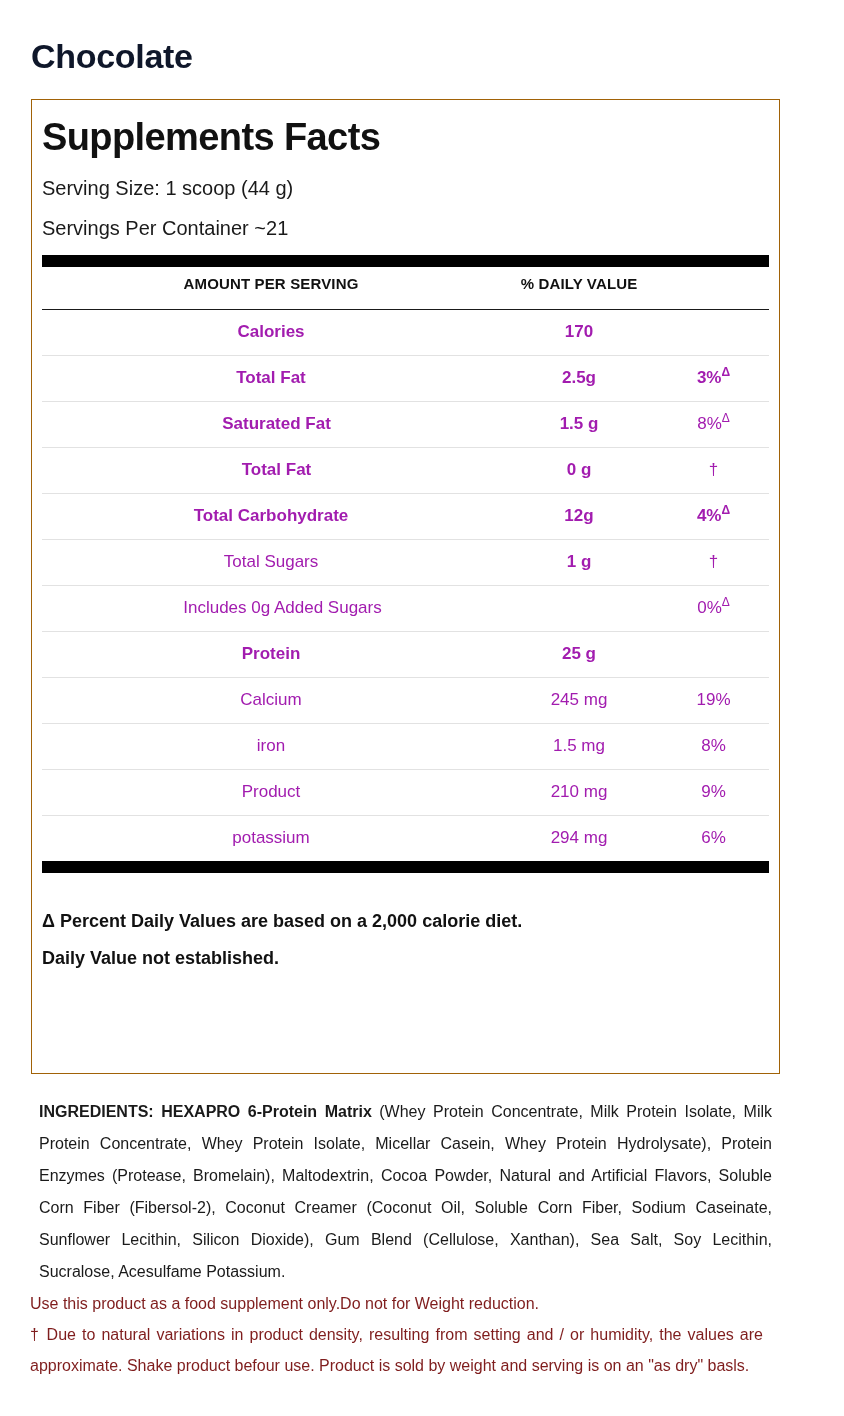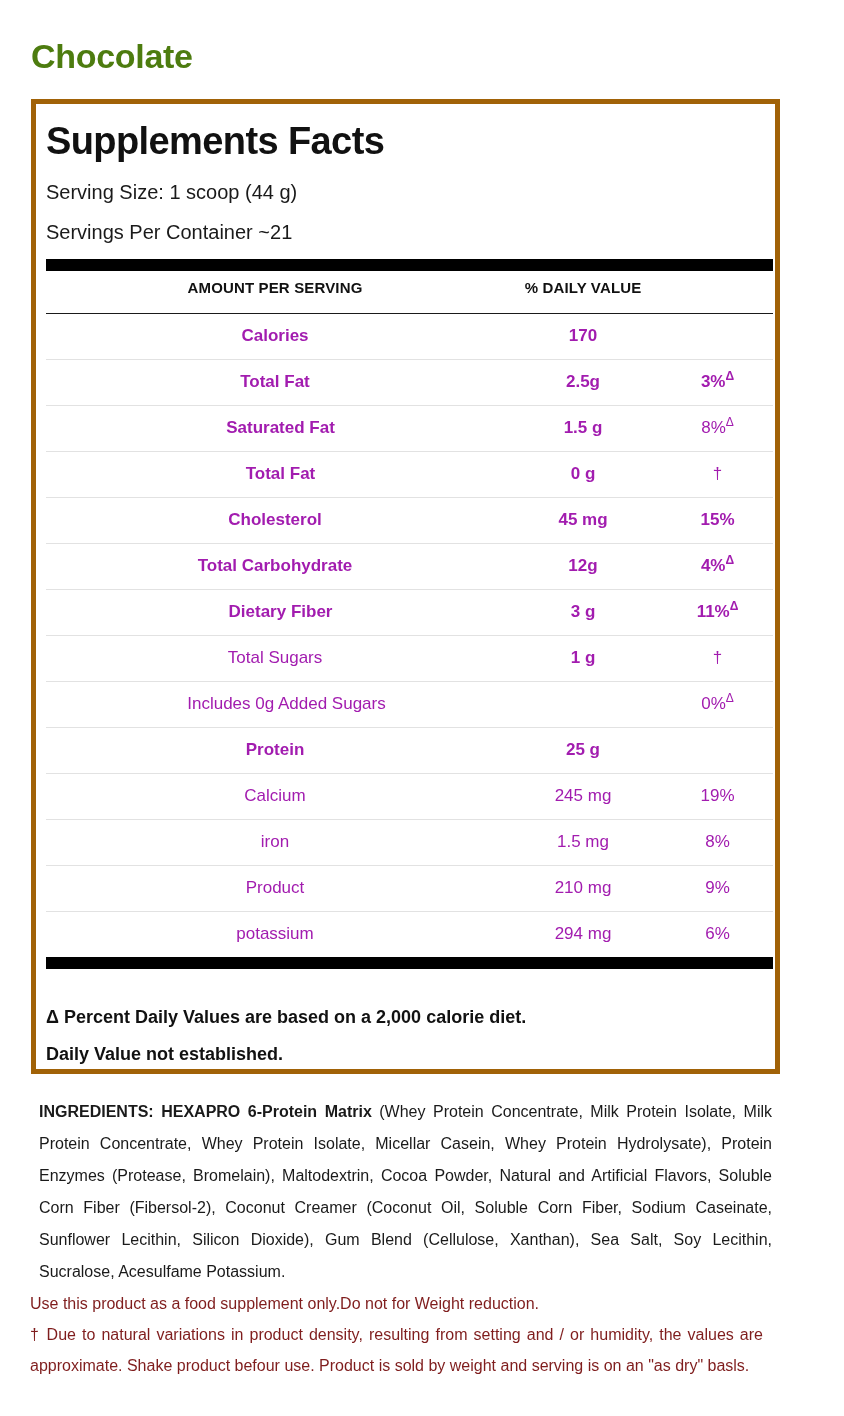--- a/index.html
+++ b/index.html
@@ -8,27 +8,27 @@
     width:844px;height:1416px;background:#ffffff;
     font-family:"Liberation Sans","DejaVu Sans",sans-serif;
     color:#1a1a1a;-webkit-font-smoothing:antialiased;overflow:hidden;
   }
   .page{position:relative;width:844px;height:1416px;}
 
   
   .product-title{
     position:absolute;left:31px;top:38px;
     font-size:34px;font-weight:bold;letter-spacing:-0.3px;
-    color:#4d7c0f;line-height:1.1;
+    color:#0f172a;line-height:1.1;
   }
 
   
   .facts-panel{
     position:absolute;left:31px;top:99px;width:749px;height:975px;
-    border:5px solid #a16207;box-sizing:border-box;background:#fff;
+    border:1px solid #a16207;box-sizing:border-box;background:#fff;
   }
   .panel-inner{padding:0 10px 0 10px;}
 
   .facts-heading{
     margin:16px 0 0 0;padding:0 0 0 0;
     font-size:38px;font-weight:bold;letter-spacing:-0.6px;
     line-height:1.15;color:#111;
   }
   .serving-line{
     font-size:20px;line-height:1.1;color:#1a1a1a;
@@ -141,33 +141,23 @@
               <td class="b ind1">Saturated Fat</td>
               <td class="b">1.5 g</td>
               <td class="n">8%<sup class="delta">Δ</sup></td>
             </tr>
             <tr class="row">
               <td class="b ind1">Total Fat</td>
               <td class="b">0 g</td>
               <td class="n">†</td>
             </tr>
             <tr class="row">
-              <td class="b ">Cholesterol</td>
-              <td class="b">45 mg</td>
-              <td class="b">15%</td>
-            </tr>
-            <tr class="row">
               <td class="b ">Total Carbohydrate</td>
               <td class="b">12g</td>
               <td class="b">4%<sup class="delta">Δ</sup></td>
-            </tr>
-            <tr class="row">
-              <td class="b ind1">Dietary Fiber</td>
-              <td class="b">3 g</td>
-              <td class="b">11%<sup class="delta">Δ</sup></td>
             </tr>
             <tr class="row">
               <td class="n ">Total Sugars</td>
               <td class="b">1 g</td>
               <td class="n">†</td>
             </tr>
             <tr class="row">
               <td class="n ind2">Includes 0g Added Sugars</td>
               <td class="n"></td>
               <td class="n">0%<sup class="delta">Δ</sup></td>

